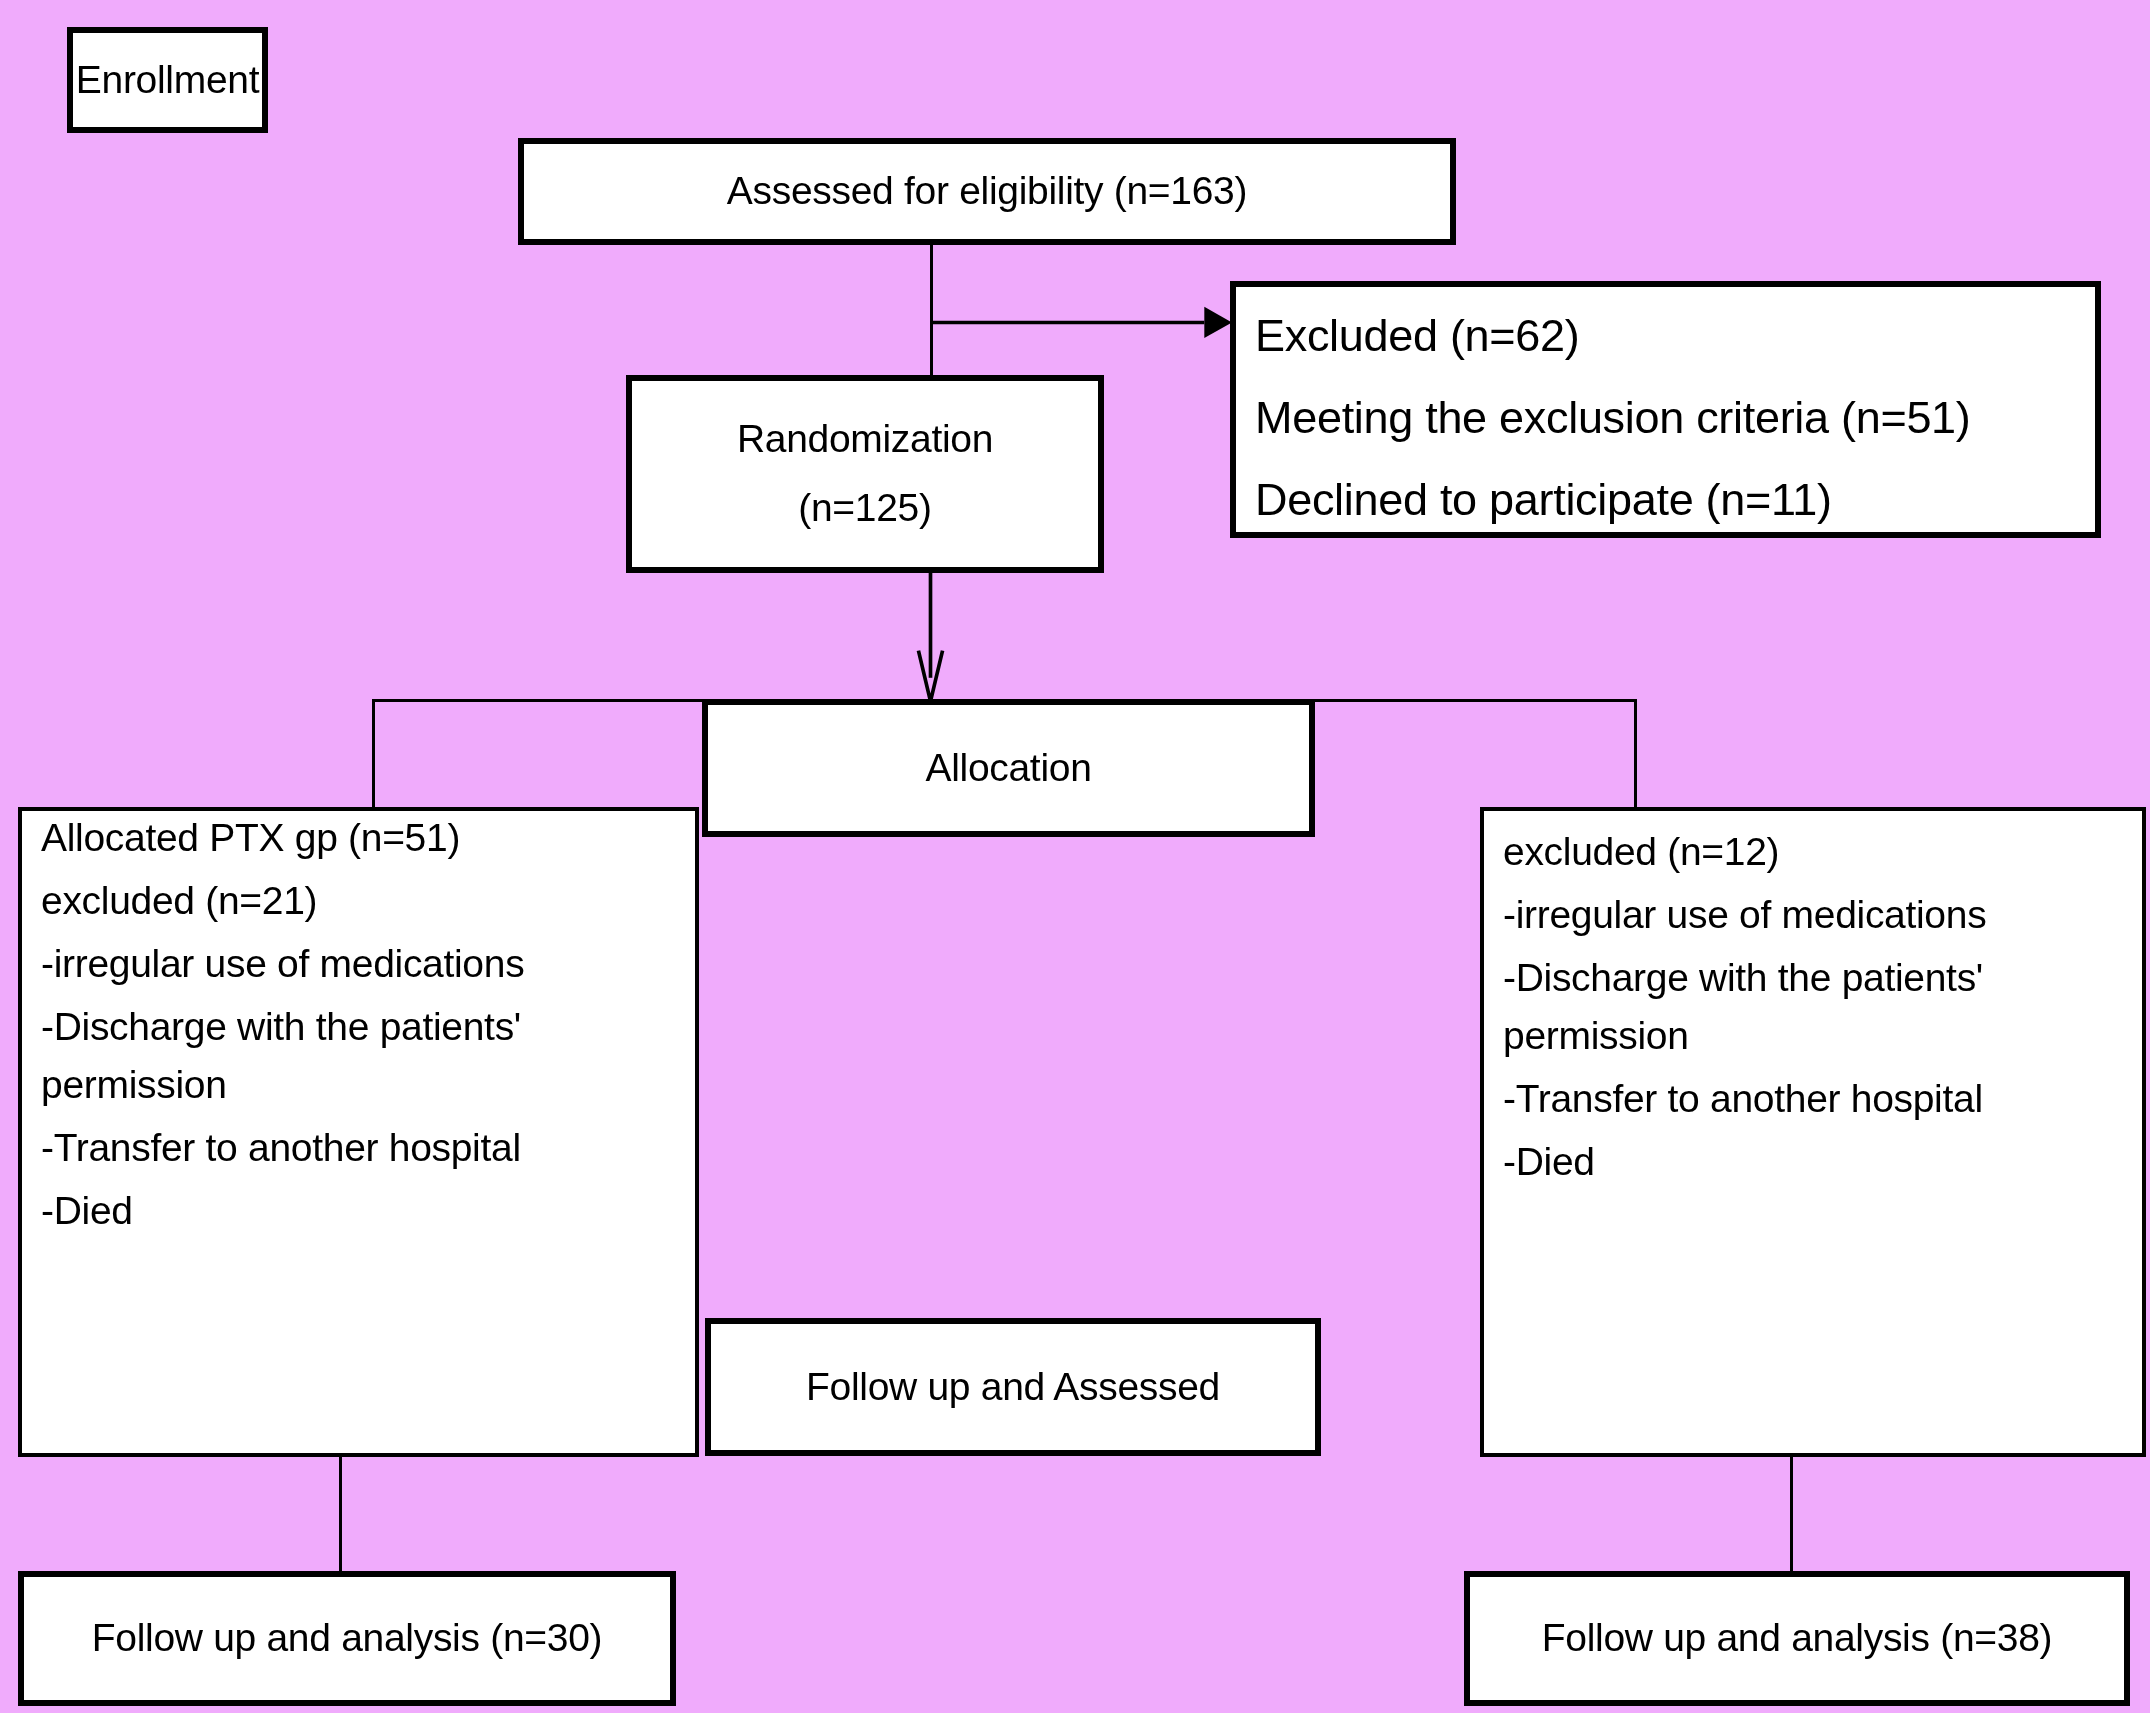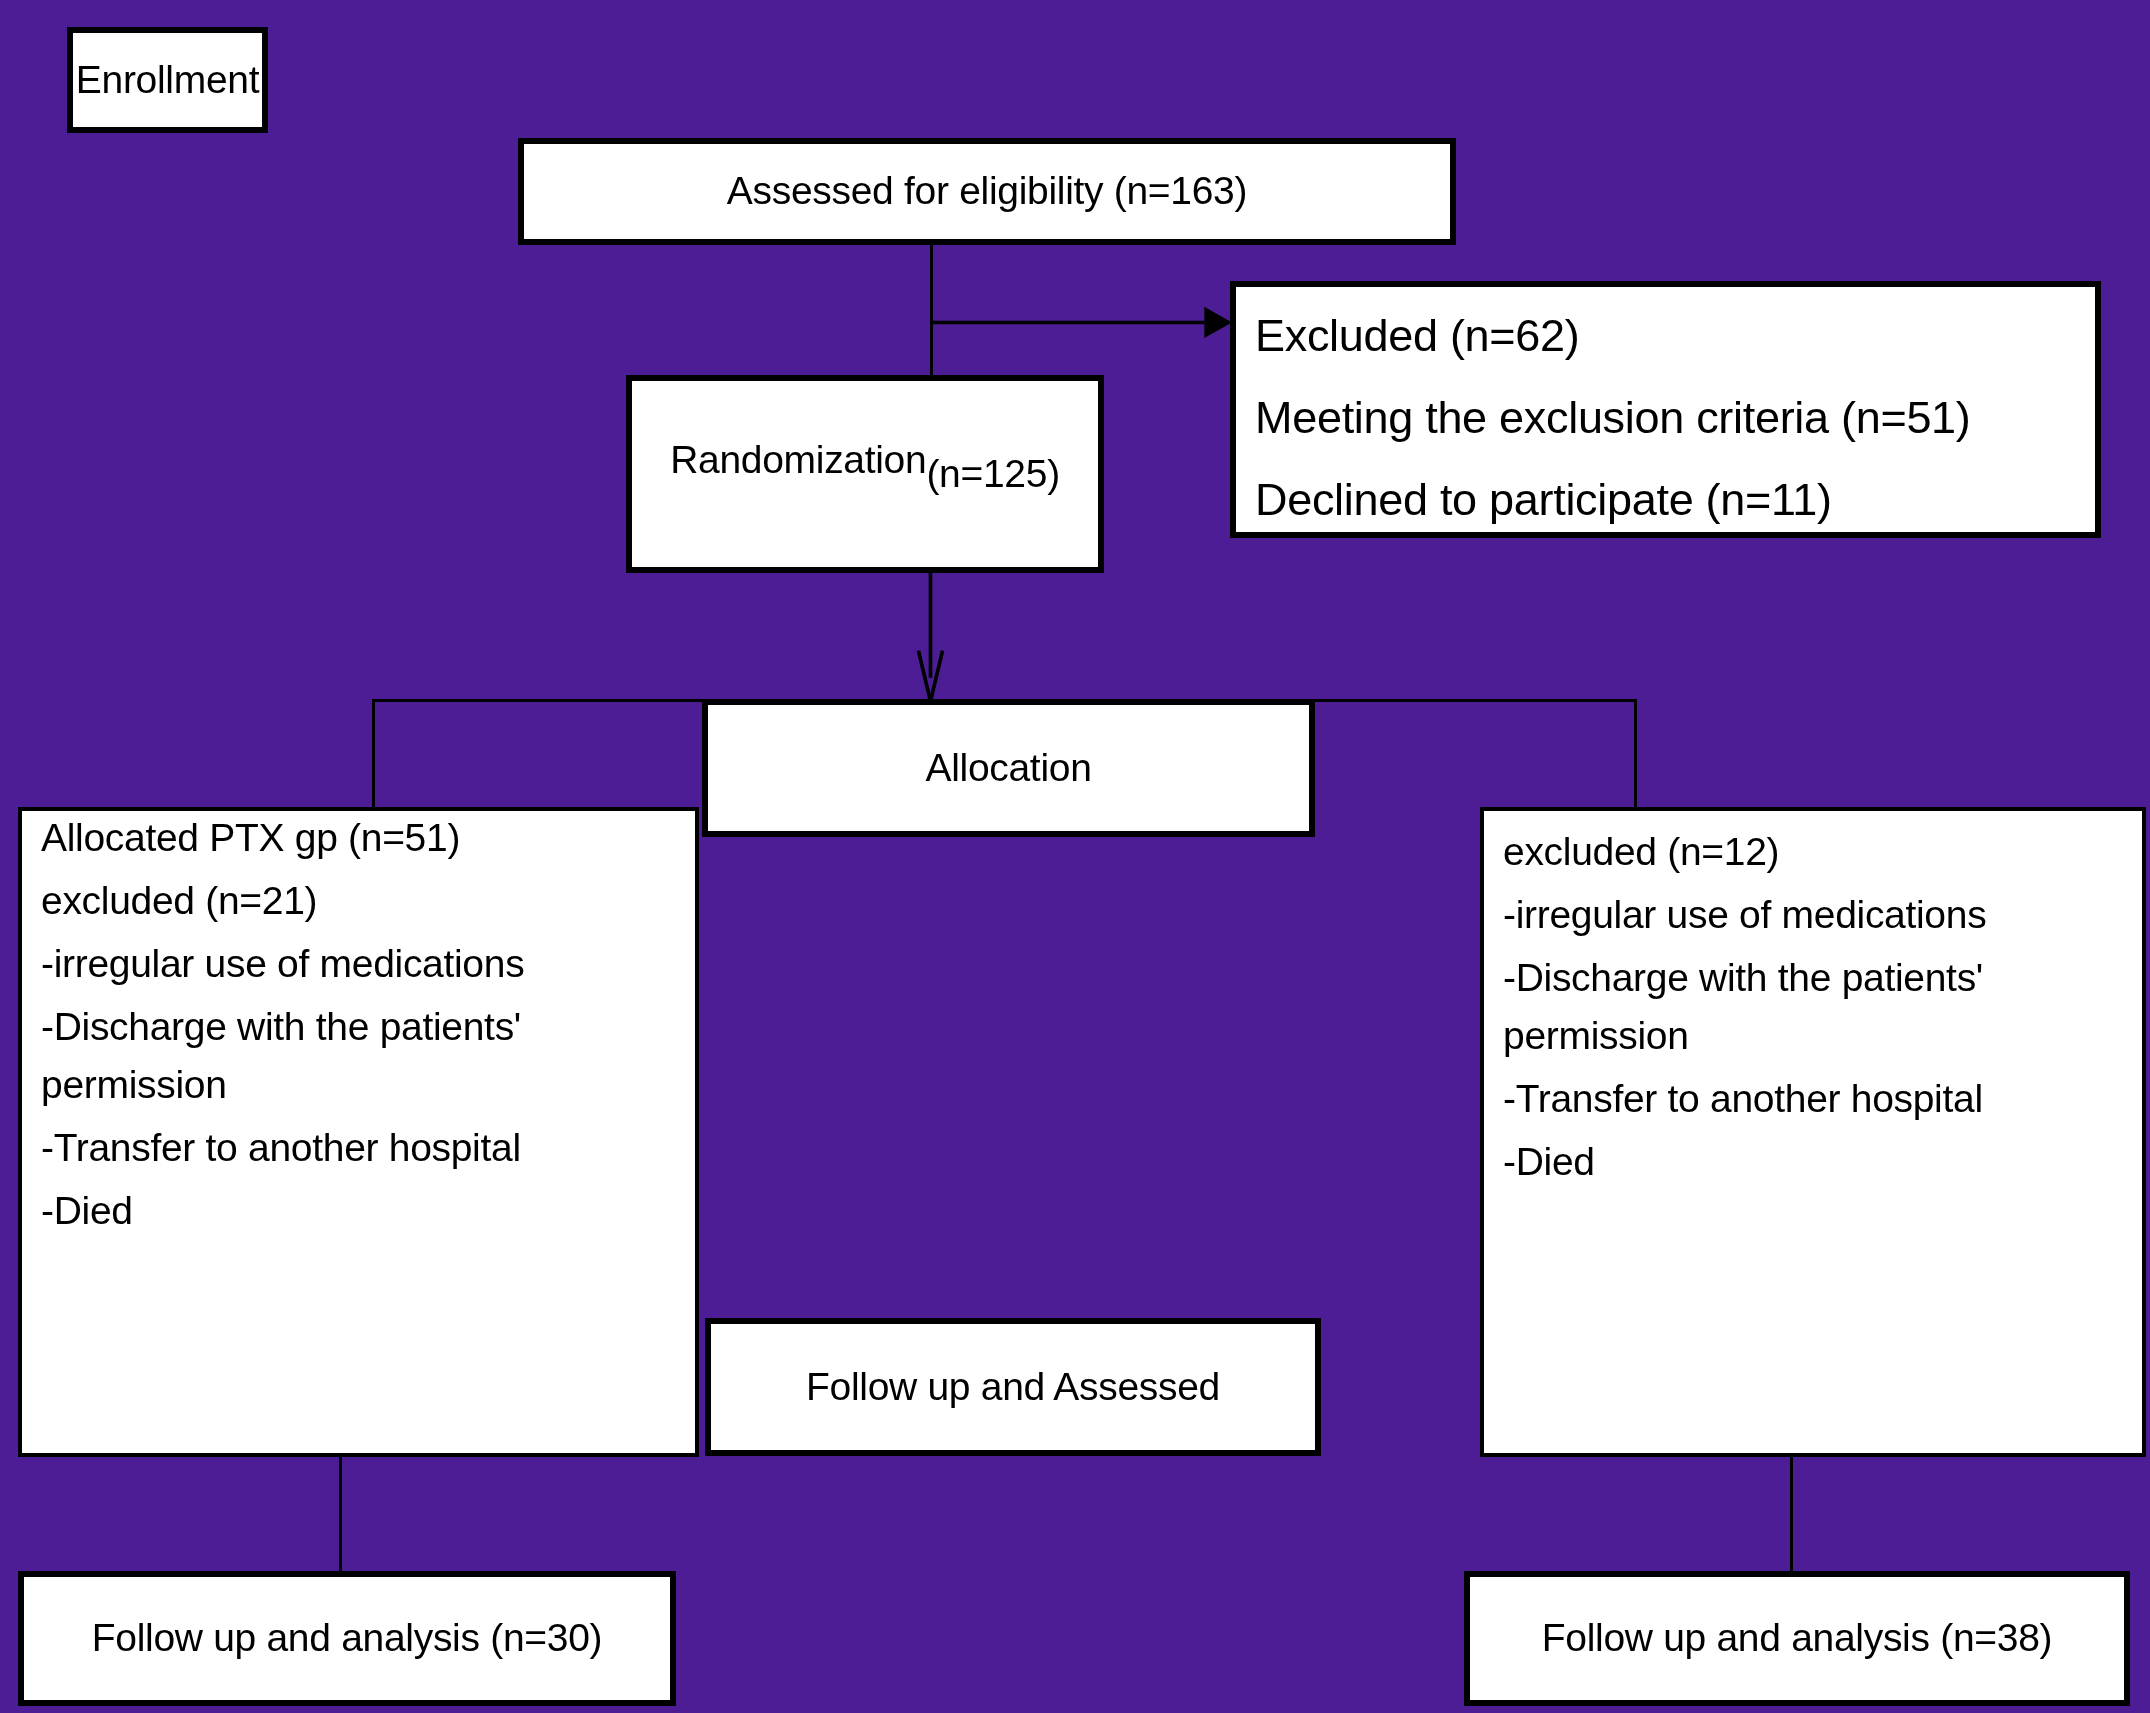--- a/index.html
+++ b/index.html
@@ -1,21 +1,21 @@
 <!DOCTYPE html>
 <html style="font-size:8.4px"><head>
 <meta charset="utf-8">
 <title>CONSORT Flow Diagram</title>
 <style>
   html,body{margin:0;padding:0;background:#ffffff;}
   #canvas{
     position:relative;
     width:2151px;
     height:1713px;
-    background:#4c1d95;
+    background:#f0abfc;
     font-family:"Liberation Sans", sans-serif;
     color:#000000;
     overflow:hidden;
   }
   .box{
     position:absolute;
     box-sizing:border-box;
     background:#ffffff;
     border:3.1px solid #000000;
     z-index:5;
@@ -84,21 +84,21 @@
       <polygon points="520,3 573,33 520,63" fill="#000000"></polygon>
     </svg>
   </div>
 
   <div class="box thick listbox" style="left:1230px; top:281px; width:871px; height:257px; padding-top:26px;">
     <div class="excl-line">Excluded (n=62)</div>
     <div class="excl-line">Meeting the exclusion criteria (n=51)</div>
     <div class="excl-line">Declined to participate (n=11)</div>
   </div>
 
-  <div class="box thick centered" style="left:626px; top:375px; width:478px; height:198px; flex-direction:row;">
+  <div class="box thick centered" style="left:626px; top:375px; width:478px; height:198px; flex-direction:column;">
     <span class="txt" style="margin-bottom:28px;">Randomization</span>
     <span class="txt">(n=125)</span>
   </div>
 
   <div class="arrow-wrap" style="left:912px; top:573px; width:37px; height:131px;">
     <svg width="37" height="131" viewBox="0 0 70 250">
       <line x1="35" y1="0" x2="35" y2="200" stroke="#000000" stroke-width="7"></line>
       <polygon points="10,150 35,246 60,150" fill="#000000" opacity="0"></polygon>
       <path d="M 12 148 L 35 245 L 58 148" fill="none" stroke="#000000" stroke-width="7"></path>
     </svg>

